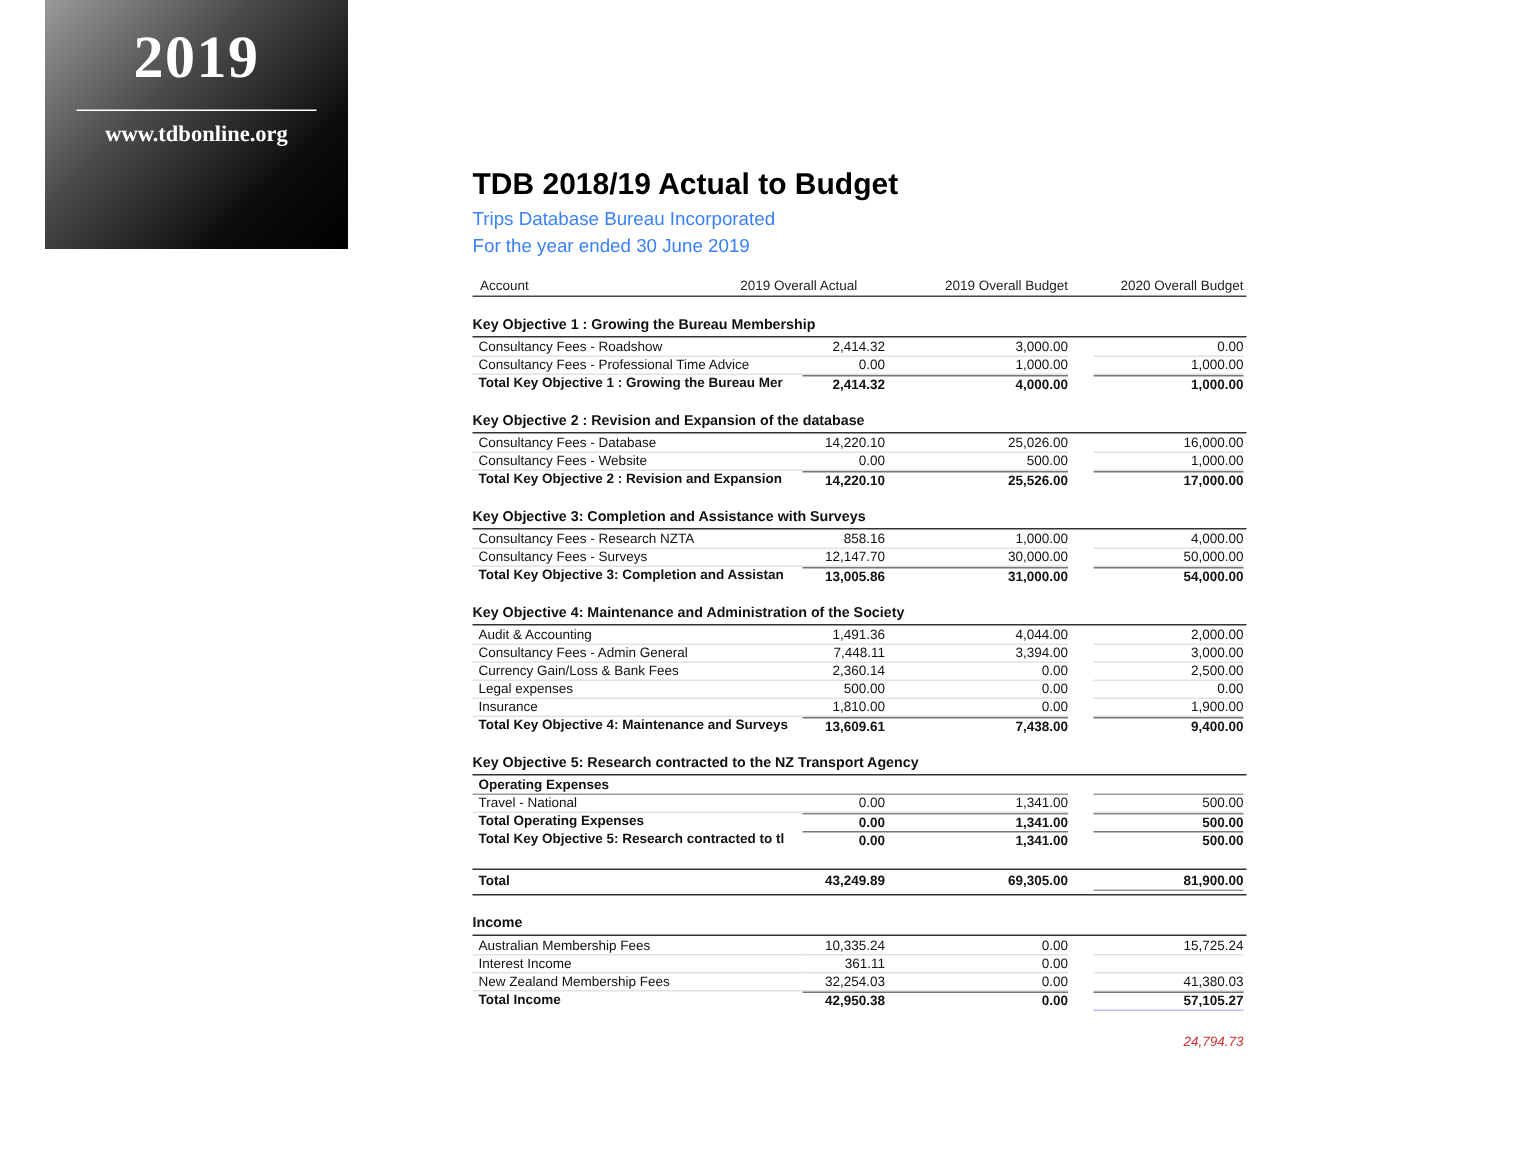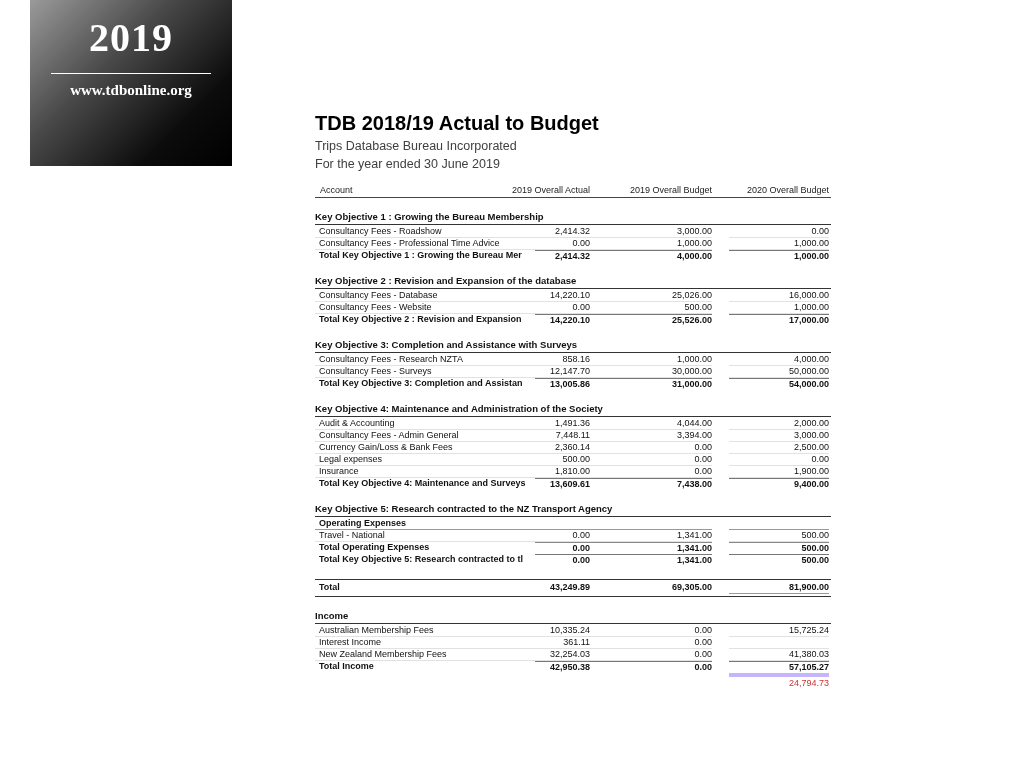--- a/index.html
+++ b/index.html
@@ -33,32 +33,32 @@
   .badge-url { font-size: 15px; font-weight: bold; }
 
   
   .report {
     position: absolute;
     left: 315px;
     top: 112px;
     width: 516px;
   }
   .report-title { margin: 0; font-size: 20px; font-weight: bold; color: #000; }
-  .report-sub { font-size: 12.5px; margin-top: 4px; color: #404040; }
+  .report-sub { font-size: 12.5px; margin-top: 4px; color: #3b82f6; }
 
   .thead {
     display: flex;
     margin-top: 14px;
     padding-bottom: 2px;
     border-bottom: 1px solid #444;
     font-size: 9px;
     color: #222;
   }
   .thead .c-label { width: 160px; padding-left: 5px; }
-  .thead .c0 { width: 115px; }
+  .thead .c0 { width: 115px; text-align: center; }
 
   .trow { display: flex; font-size: 9px; line-height: 11px; }
   .c-label {
     width: 220px;
     padding-left: 4px;
     white-space: nowrap;
     overflow: hidden;
   }
   .c-num { text-align: right; white-space: nowrap; }
   .c0 { width: 55px; }
@@ -91,21 +91,21 @@
 
   .trow.grand {
     font-weight: bold;
     border-top: 1px solid #333;
     border-bottom: 1px solid #333;
     padding: 2px 0;
   }
   .trow.grand .c2 { border-bottom: 1px solid #999; }
 
   .trow.net { font-weight: normal; }
-  .trow.net .c2 { border-top: 4px solid #c4b5fd; padding-top: 1px; }
+  .trow.net .c2 { border-top: 1px solid #c4b5fd; padding-top: 15px; font-style: italic; }
 </style>
 </head>
 <body>
 
 <div class="slide">
 
   <div class="badge">
     <div class="badge-year">2019</div>
     <hr class="badge-rule">
     <div class="badge-url">www.tdbonline.org</div>

